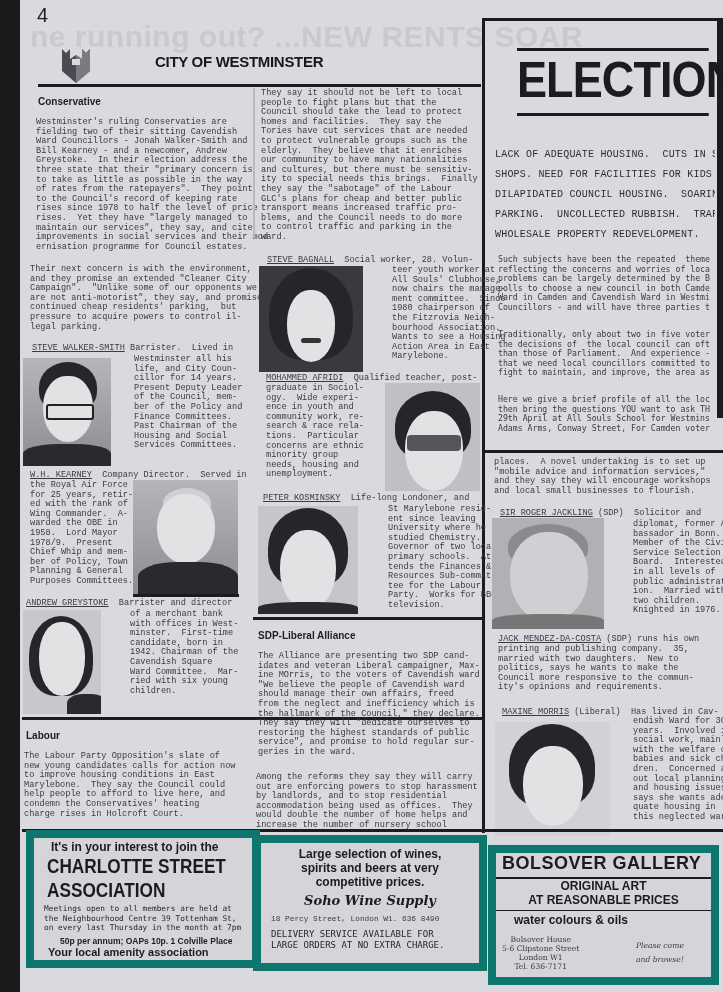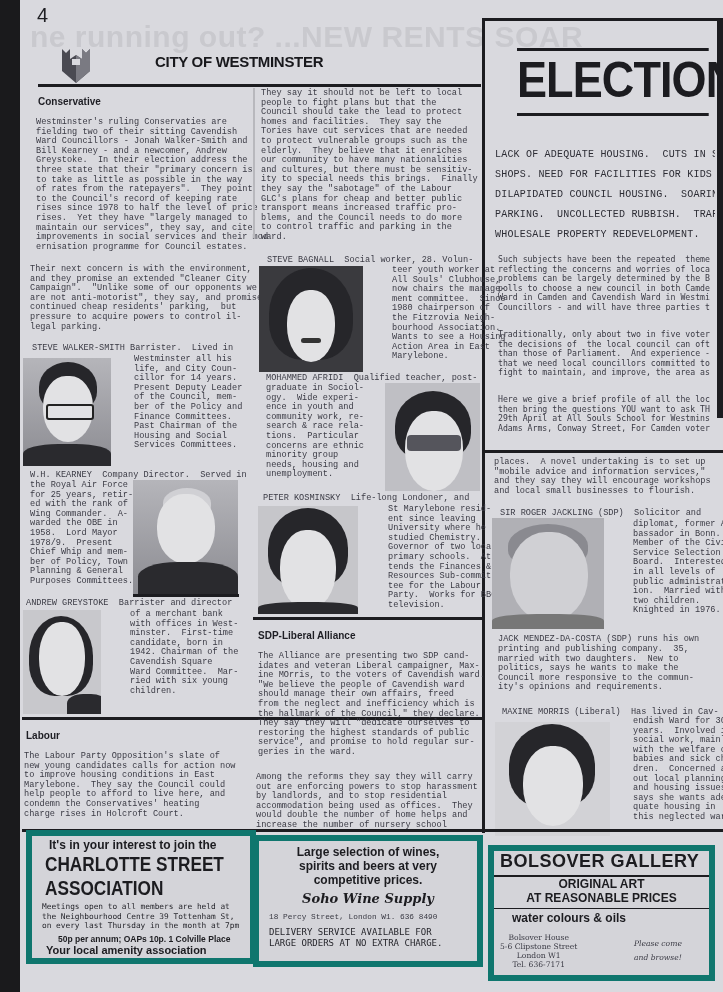--- a/index.html
+++ b/index.html
@@ -6,29 +6,29 @@
   body{width:723px;height:992px;background:#1a1a1c;position:relative;overflow:hidden;font-family:"Liberation Mono","DejaVu Sans Mono",monospace;color:#2a2a30;}
   .page{position:absolute;left:20px;top:0;width:703px;height:992px;background:#d9d9de;}
   .ghost{position:absolute;top:20px;left:10px;width:680px;height:40px;font-family:"Liberation Sans",sans-serif;font-weight:bold;font-size:30px;color:#c9c9ce;letter-spacing:0.5px;white-space:nowrap;overflow:hidden;}
   .pgnum{position:absolute;left:17px;top:4px;font-family:"Liberation Sans",sans-serif;font-size:20px;color:#1e1e22;}
   .logo{position:absolute;left:40px;top:45px;width:32px;height:40px;}
   .westminster{position:absolute;left:135px;top:53px;font-family:"Liberation Sans",sans-serif;font-weight:bold;font-size:15px;color:#18181c;letter-spacing:-0.3px;}
   .rule{position:absolute;background:#1c1c20;}
   .abs{position:absolute;}
   .txt{font-size:8.6px;line-height:9.6px;white-space:pre;color:#3a3a44;}
   .hd{font-family:"Liberation Sans",sans-serif;font-size:10px;font-weight:bold;color:#1e1e24;}
-  .name{margin-top:26px;}
+  .name{text-decoration:underline;margin-top:26px;}
   .photo{position:absolute;background:#9a9aa0;overflow:hidden;}
   .photo .bg{position:absolute;inset:0;background:linear-gradient(180deg,#b5b5ba,#8c8c92);}
   .photo .hair{position:absolute;background:#26262a;border-radius:50% 50% 40% 40%;}
   .photo .face{position:absolute;background:#e2e2e4;border-radius:46% 46% 50% 50%;}
   .photo .suit{position:absolute;background:#2a2a2e;border-radius:40% 40% 0 0;}
   .election{position:absolute;left:497px;top:48px;width:213px;height:62px;border-top:3px solid #1c1c20;border-bottom:3px solid #1c1c20;font-family:"Liberation Sans",sans-serif;font-weight:bold;font-size:50px;line-height:58px;color:#1c1c20;letter-spacing:-1px;transform:scaleX(0.9);transform-origin:left;}
   .caps{font-family:"Liberation Mono",monospace;font-size:10px;line-height:20px;white-space:pre;color:#2c2c34;letter-spacing:0.2px;}
-  .ad{position:absolute;border:6px solid #0f766e;background:#d4d4d9;}
+  .ad{position:absolute;border:8px solid #0f766e;background:#d4d4d9;}
   .sans{font-family:"Liberation Sans",sans-serif;}
 </style>
 </head>
 <body>
 
 <div class="page">
   <div class="ghost">ne running out? ...NEW RENTS SOAR</div>
   <div class="pgnum">4</div>
 
   <svg class="logo" viewBox="0 0 32 40">

